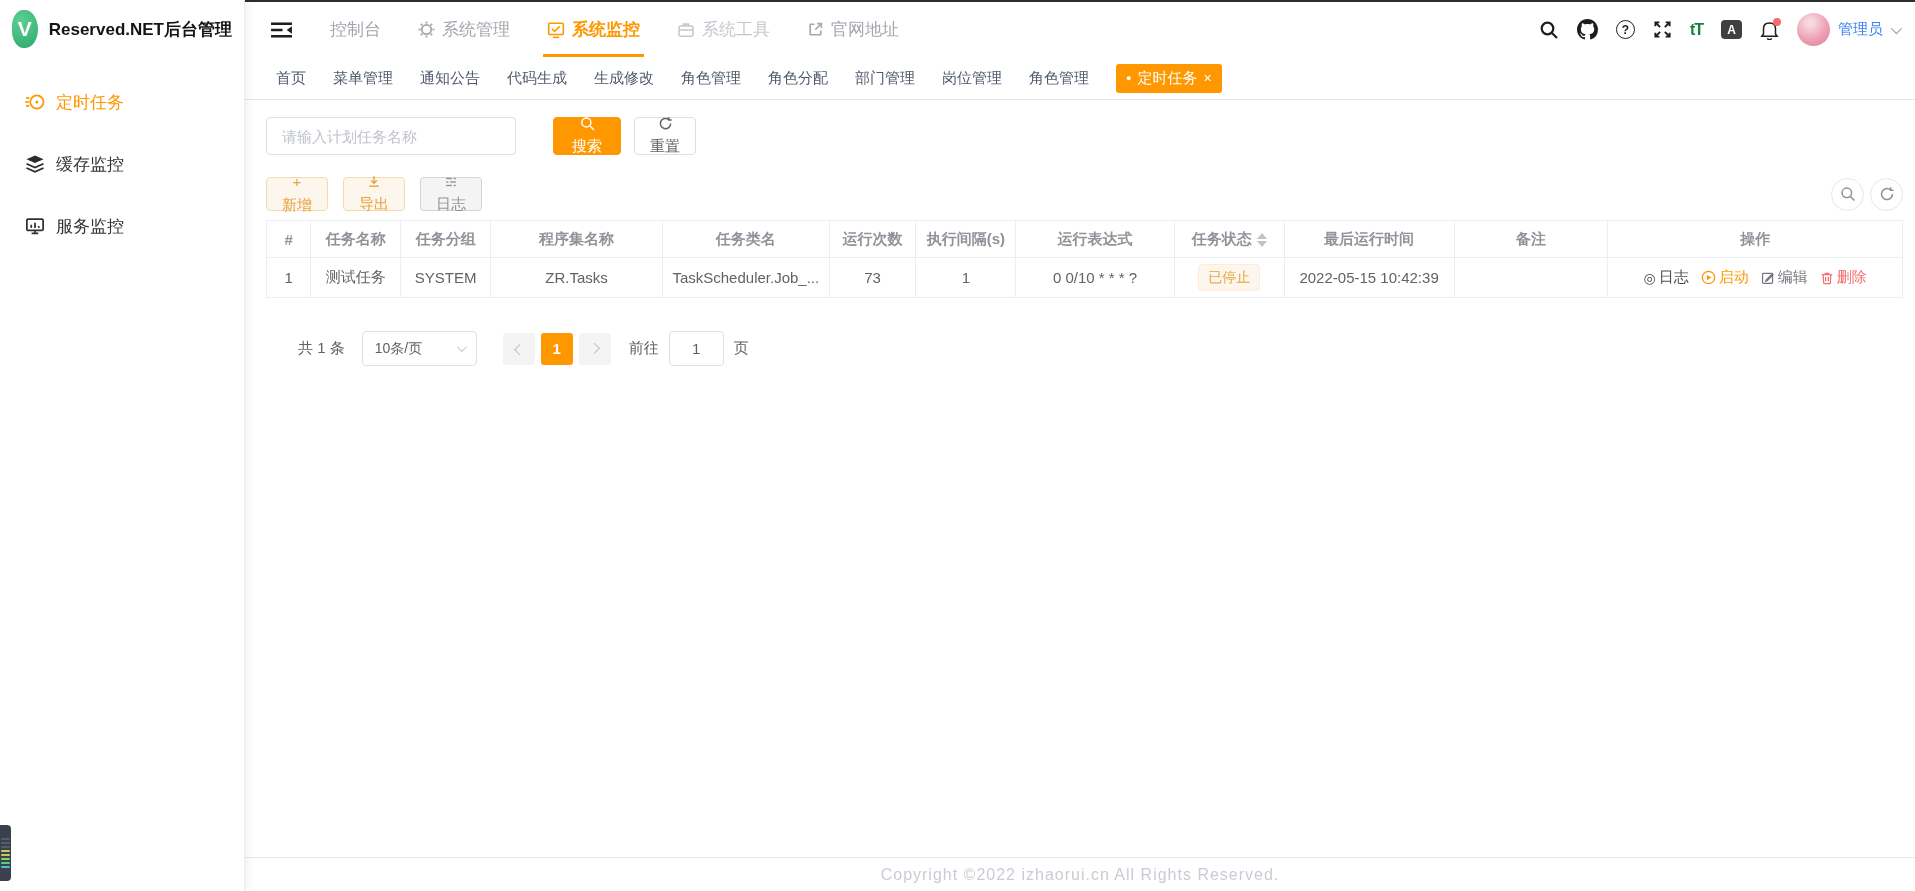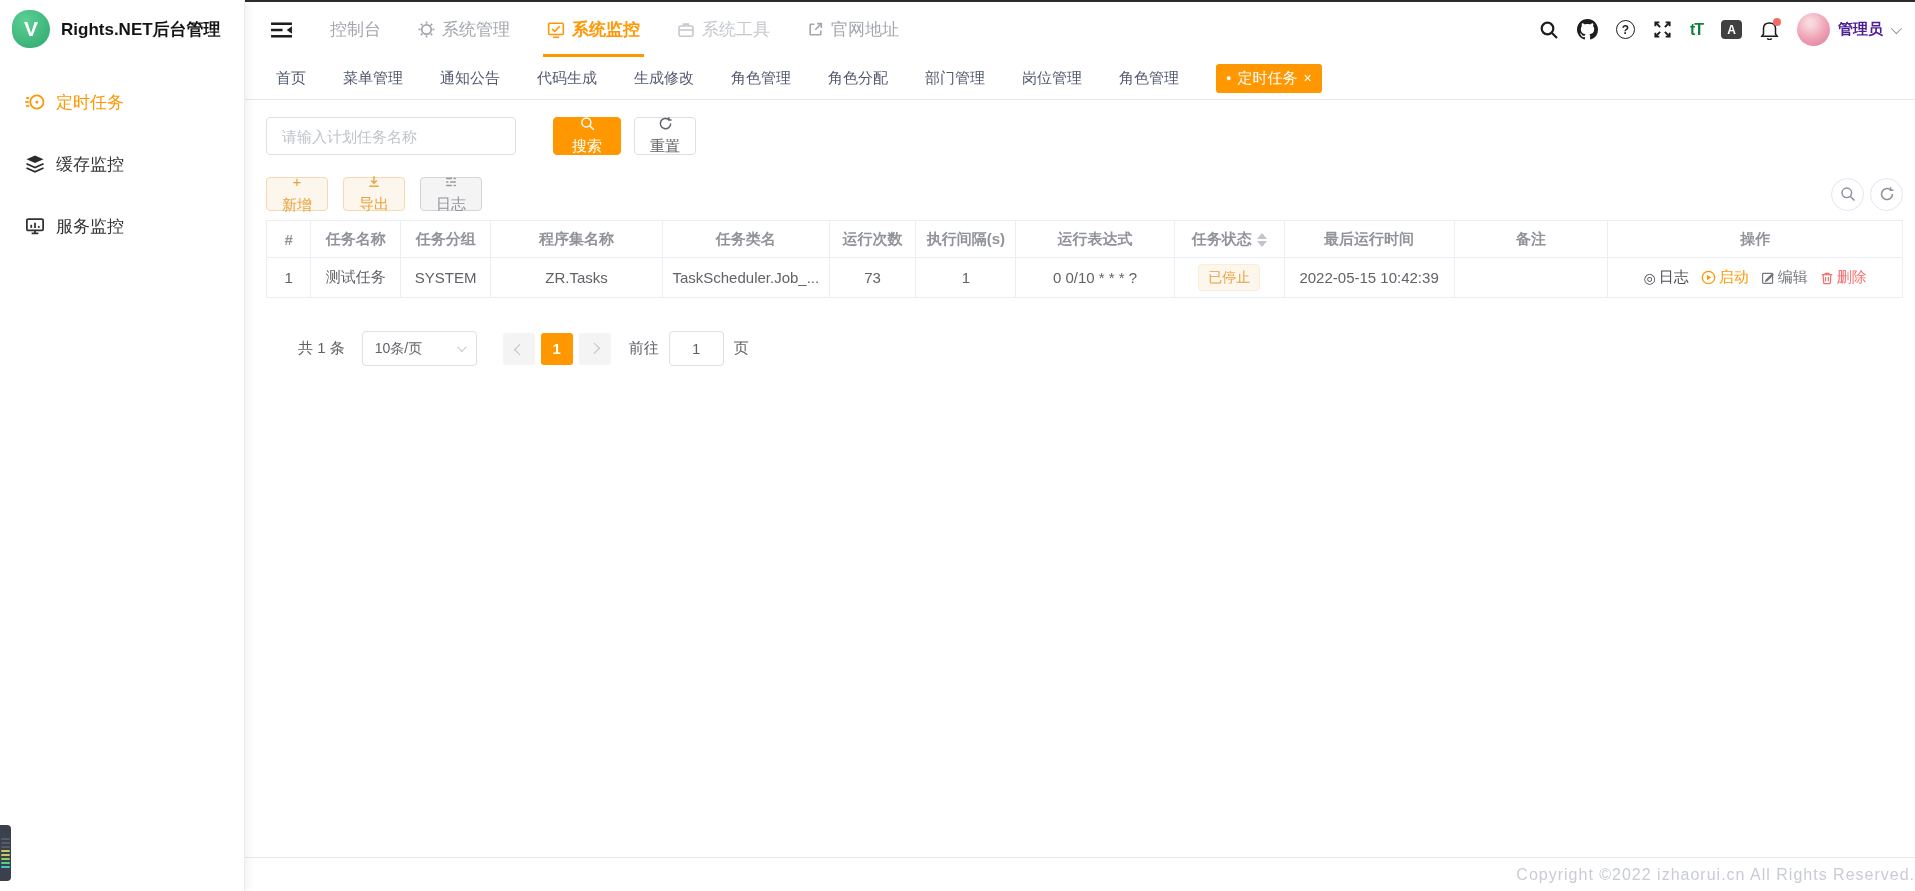--- a/index.html
+++ b/index.html
@@ -43,26 +43,26 @@
   .help-circle { width:19px; height:19px; border:1.6px solid #1d1d1d; border-radius:50%;
                  display:flex; align-items:center; justify-content:center; font-size:12px; font-weight:700; }
   .font-size-glyph { font-size:16px; font-weight:700; letter-spacing:-1px; color:#15803d; }
   .translate-box { width:21px; height:19px; background:#404040; border-radius:4px; color:#fff;
                    display:flex; align-items:center; justify-content:center; font-size:12px; font-weight:700; }
   .bell-wrap { position:relative; }
   .bell-dot { position:absolute; top:-2px; right:-2px; width:8px; height:8px; border-radius:50%; background:#f56c6c; }
   .user-block { display:flex; align-items:center; gap:8px; cursor:pointer; }
   .avatar { width:33px; height:33px; border-radius:50%;
             background:radial-gradient(circle at 40% 30%, #f7d9df 10%, #ef9fb4 55%, #d97d98); }
-  .user-name { font-size:15px; color:#4c1d95; font-weight:700; }
+  .user-name { font-size:15px; color:#3b82f6; font-weight:400; }
   .chev { width:8px; height:8px; border-right:1.6px solid #8f939b; border-bottom:1.6px solid #8f939b;
           transform:rotate(45deg) translateY(-2px); }
 
   
-  .tabbar { height:43px; display:flex; align-items:center; gap:37px; padding-left:31px;
+  .tabbar { height:43px; display:flex; align-items:center; gap:27px; padding-left:31px;
             background:#fff; border-bottom:1px solid #e3e6ec; box-shadow:0 2px 4px rgba(0,0,0,.04); }
   .tab { font-size:15px; color:#515a6e; cursor:pointer; white-space:nowrap; }
   .tab.active { background:#ff9700; color:#fff; padding:5px 10px; border-radius:3px;
                 display:flex; align-items:center; gap:6px; }
   .tab-dot { font-size:9px; line-height:1; }
   .tab-close { font-size:14px; line-height:1; cursor:pointer; }
 
   
   .content { flex:1; padding:17px 12px 0 21px; background:#fff; }
 
@@ -114,40 +114,40 @@
             justify-content:center; cursor:pointer; margin-right:6px; }
   .pg-arrow-l { width:8px; height:8px; border-left:1.7px solid #bcc0c7; border-bottom:1.7px solid #bcc0c7; transform:rotate(45deg) translateX(1px); }
   .pg-arrow-r { width:8px; height:8px; border-right:1.7px solid #bcc0c7; border-top:1.7px solid #bcc0c7; transform:rotate(45deg) translateX(-1px); }
   .pg-current { width:32px; height:32px; background:#ff9700; color:#fff; border-radius:3px; font-weight:700;
                 display:flex; align-items:center; justify-content:center; margin-right:6px; }
   .pg-goto-label { margin-left:12px; }
   .goto-input { width:55px; height:35px; border:1px solid #dcdfe6; border-radius:4px; text-align:center;
                 color:#606266; font-size:15px; margin:0 10px; outline:none; font-family:inherit; }
 
   
-  .footer { height:34px; border-top:1px solid #e8e8e8; display:flex; align-items:center; justify-content:flex-end;
+  .footer { height:34px; border-top:1px solid #e8e8e8; display:flex; align-items:center; justify-content:center;
             color:#c9ccd4; font-size:16px; letter-spacing:1px; }
 
   
   .stats-widget { position:fixed; left:0; bottom:10px; width:11px; height:56px; background:#3a404d;
                   border-radius:0 4px 4px 0; z-index:100; display:flex; flex-direction:column;
                   justify-content:center; gap:2px; padding:3px 1px; }
   .stats-widget .stripe { height:2px; width:100%; border-radius:1px; }
 
   svg { display:block; }
 </style>
 </head>
 <body>
 
 <div class="app">
 
   <aside class="sidebar">
     <div class="logo-row">
       <div class="logo-badge">V</div>
-      <div class="app-title">Rights.NET后台管理</div>
+      <div class="app-title">Reserved.NET后台管理</div>
     </div>
     <nav class="menu">
       <div class="menu-item active">
         <span>
           <svg width="20" height="20" viewBox="0 0 16 16" fill="none" stroke="currentColor" stroke-width="1.4">
             <circle cx="9.5" cy="8" r="5.3"></circle>
               <circle cx="9.5" cy="8" r="1.2" fill="currentColor" stroke="none"></circle>
             <line x1="0.8" y1="4.8" x2="3.4" y2="4.8"></line>
               <line x1="0.2" y1="8" x2="3" y2="8"></line>
               <line x1="0.8" y1="11.2" x2="3.4" y2="11.2"></line>

